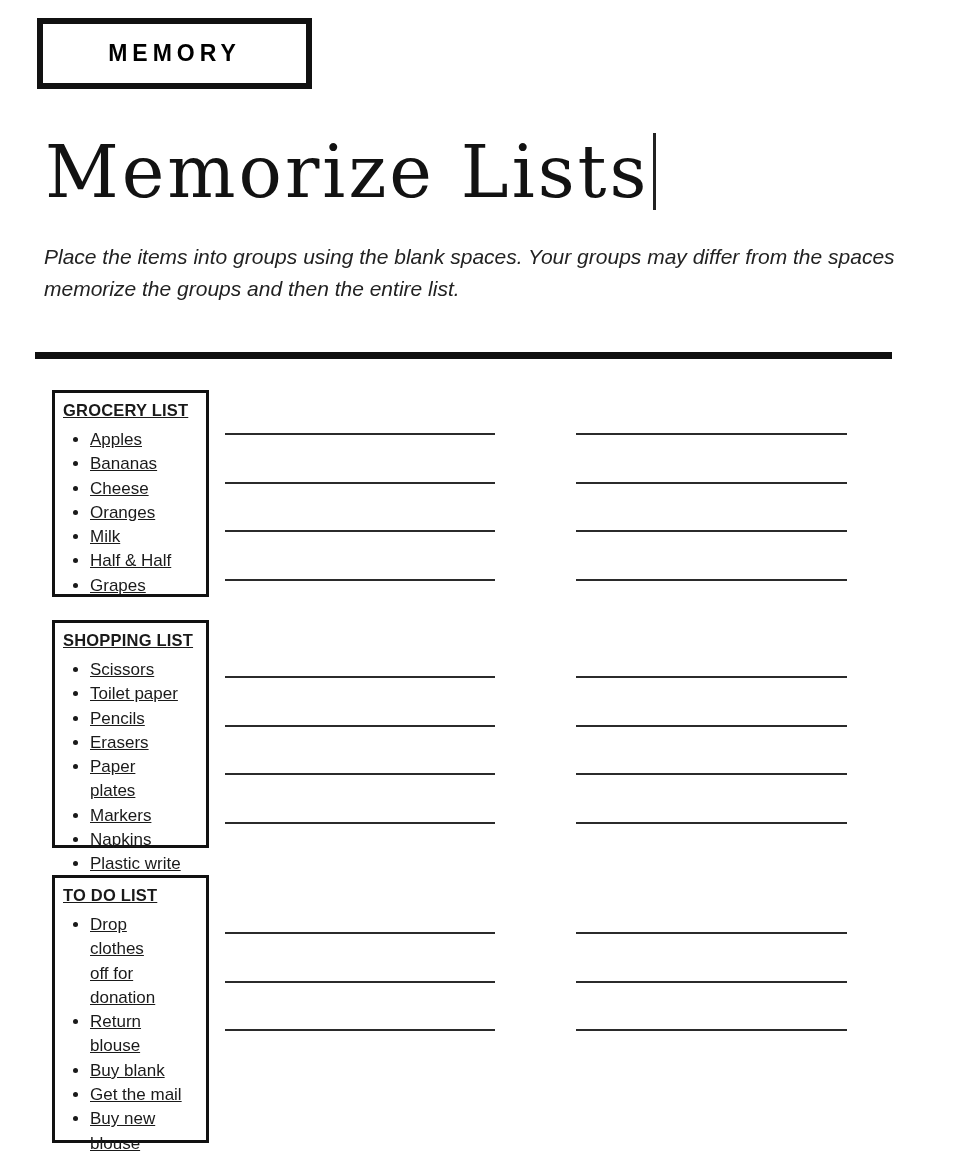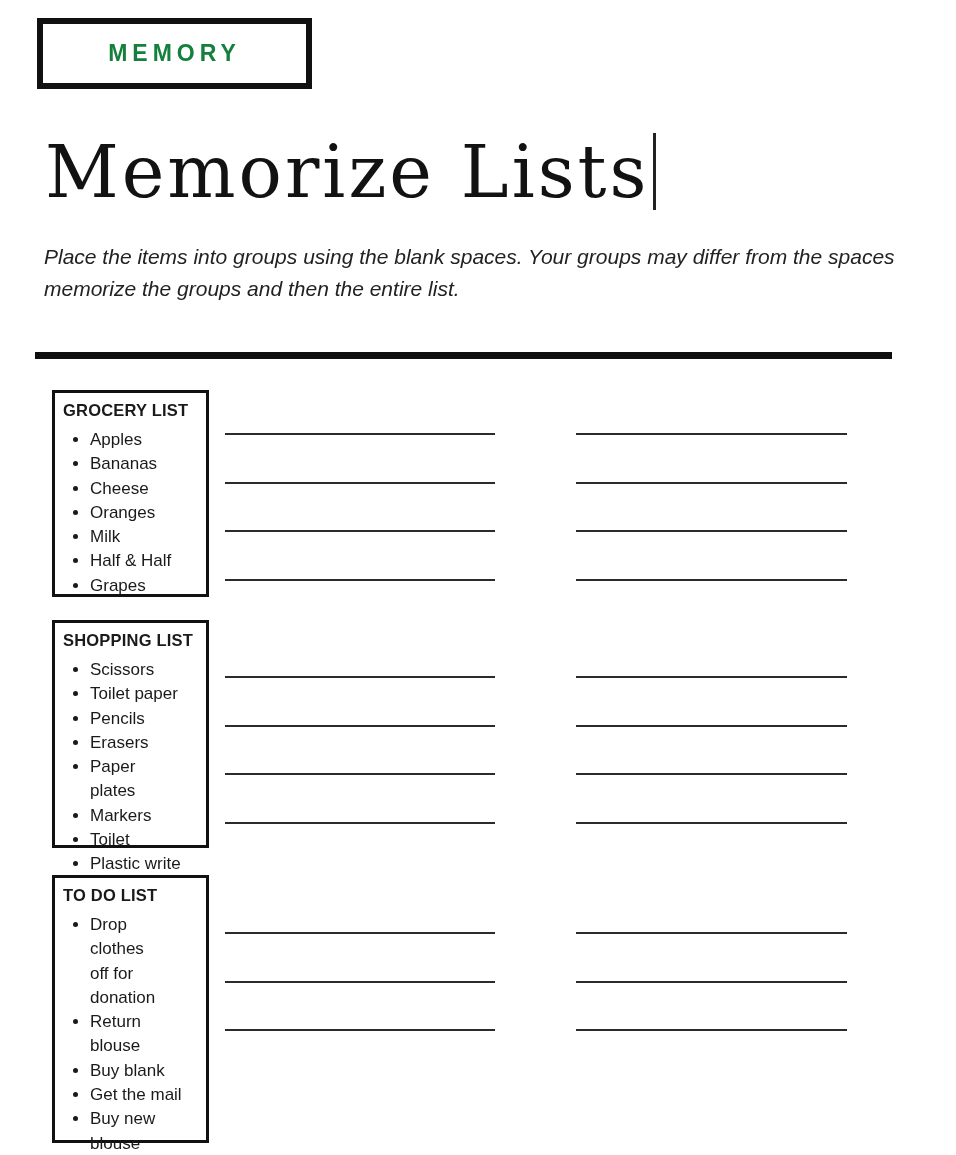--- a/index.html
+++ b/index.html
@@ -19,21 +19,21 @@
     left: 37px; top: 18px;
     width: 275px; height: 71px;
     border: 6px solid #111111;
     box-sizing: border-box;
     display: flex; align-items: center; justify-content: center;
   }
   .badge span {
     font-size: 23px;
     font-weight: bold;
     letter-spacing: 5px;
-    color: #15803d;
+    color: #000000;
   }
 
   
   .title {
     position: absolute;
     left: 45px; top: 132px;
     margin: 0;
     font-family: "DejaVu Serif", serif;
     font-weight: normal;
     font-size: 72px;
@@ -78,20 +78,21 @@
   .section-2 { top: 875px; }
 
   .list-box {
     position: absolute;
     left: 52px; top: 0;
     width: 157px;
     border: 3px solid #111111;
     box-sizing: border-box;
     padding: 6px 16px 0 8px;
     background: #ffffff;
+    text-decoration: underline;
   }
   .section-0 .list-box { height: 207px; }
   .section-1 .list-box { height: 228px; }
   .section-2 .list-box { height: 268px; }
 
   .box-heading {
     font-size: 16.5px;
     font-weight: bold;
     letter-spacing: 0.2px;
     line-height: 19px;
@@ -173,21 +174,21 @@
   <section class="section section-1">
     <div class="list-box">
       <div class="box-heading">SHOPPING LIST</div>
       <ul class="box-items">
             <li>Scissors</li>
             <li>Toilet paper</li>
             <li>Pencils</li>
             <li>Erasers</li>
             <li>Paper plates</li>
             <li>Markers</li>
-            <li>Toilet</li>
+            <li>Napkins</li>
             <li>Plastic write</li>
           </ul>
     </div>
     <div class="col col-a">
           <div class="blank-line"></div>
           <div class="blank-line"></div>
           <div class="blank-line"></div>
           <div class="blank-line"></div>
         </div>
     <div class="col col-b">

